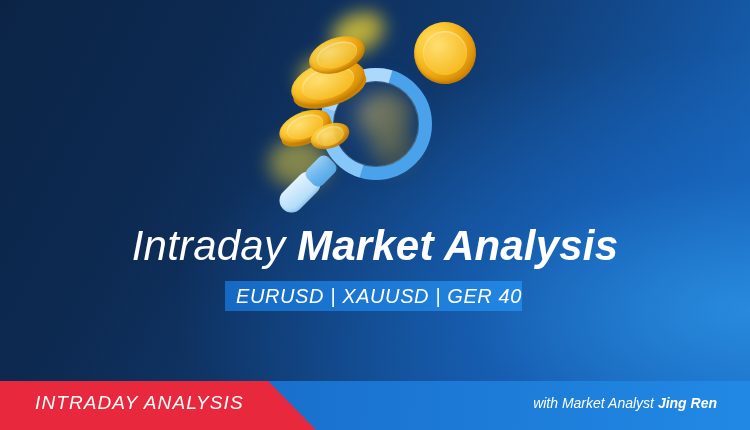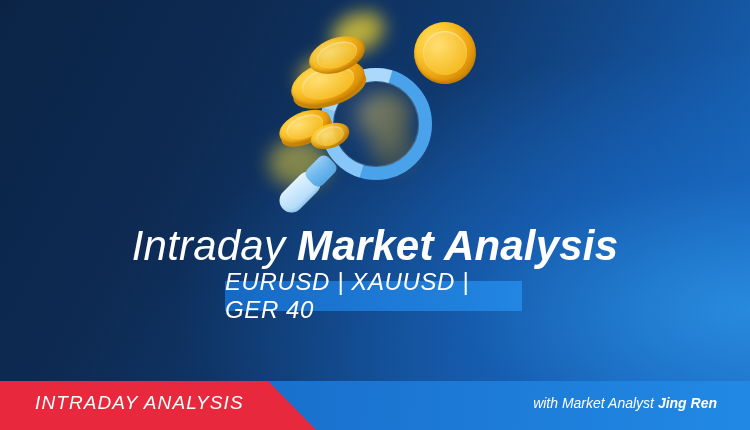--- a/index.html
+++ b/index.html
@@ -129,26 +129,26 @@
   .headline .bold  { font-weight: 700; }
 
   .pairs-badge {
     position: absolute;
     left: 225px;
     top: 281px;
     width: 297px;
     height: 30px;
     background: linear-gradient(90deg, #1669c3 0%, #1d7ad6 55%, #2286e2 100%);
     color: #ffffff;
-    font-size: 24px;
+    font-size: 20px;
     font-weight: 400;
     letter-spacing: 0.6px;
     display: flex;
     align-items: center;
-    justify-content: center;
+    justify-content: flex-end;
     box-sizing: border-box;
   }
 
   
   .bottom-bar {
     position: absolute;
     left: 0;
     bottom: 0;
     width: 750px;
     height: 49px;

